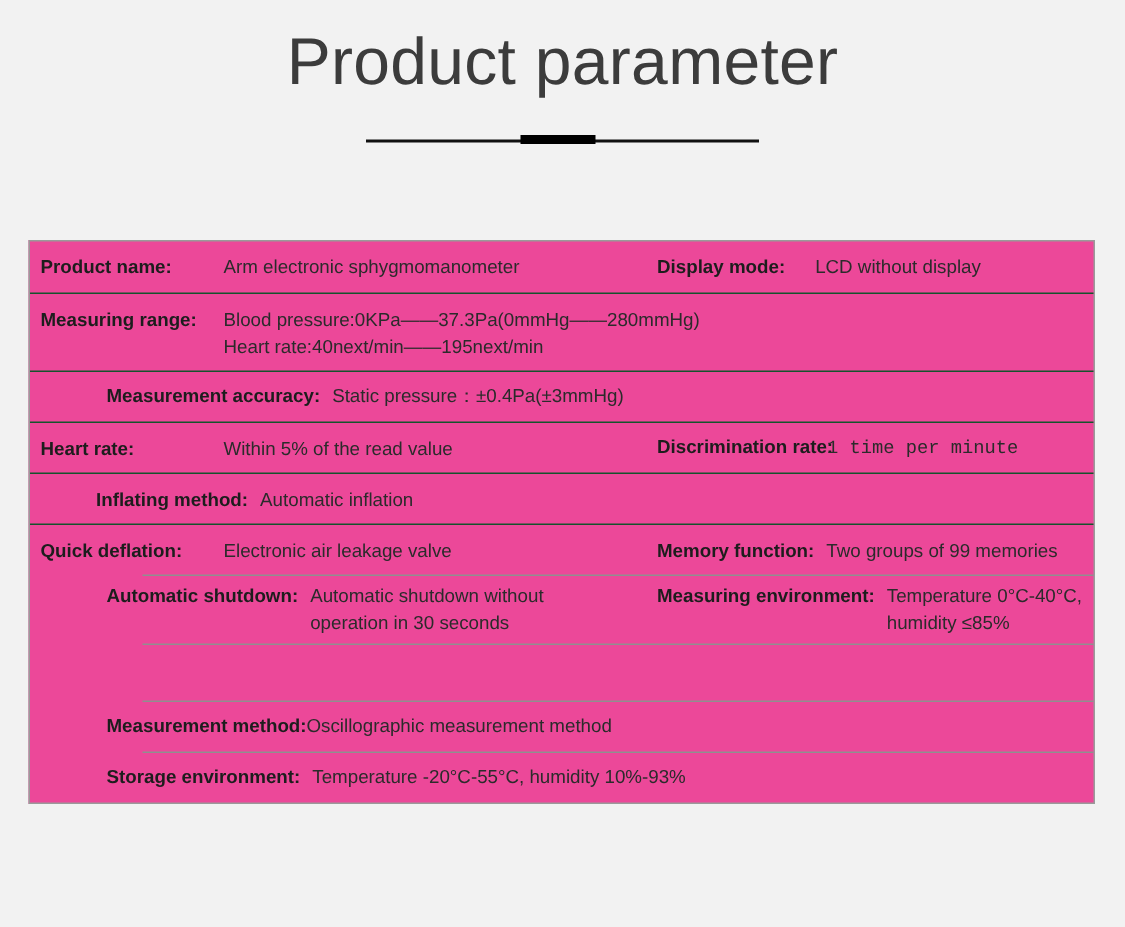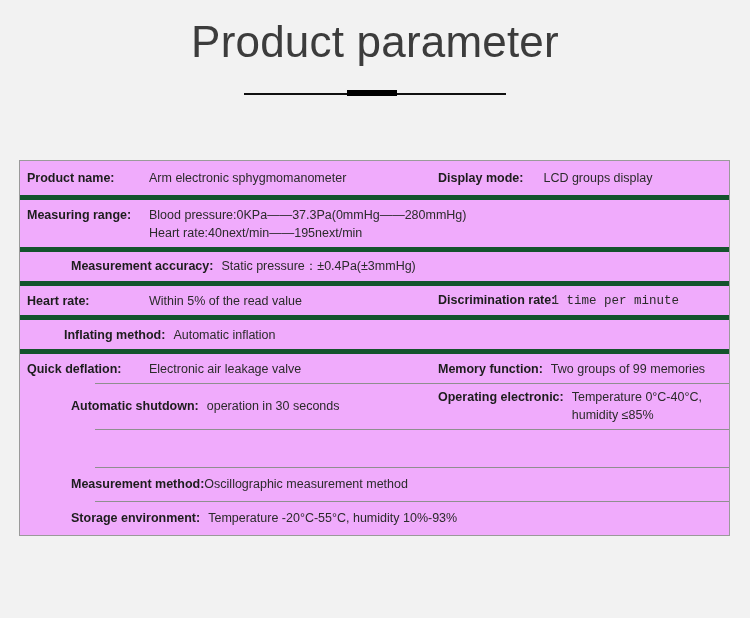--- a/index.html
+++ b/index.html
@@ -58,33 +58,33 @@
   }
 
   
   .spec-table {
     position: absolute;
     left: 19px;
     top: 160px;
     width: 711px;
     border: 1px solid #9a9a9a;
     box-sizing: border-box;
-    background: #f0abfc;
+    background: #ec4899;
   }
 
   .row {
     position: relative;
     display: flex;
     align-items: center;
     box-sizing: border-box;
     min-height: 32px;
   }
   
   .row.sep-full {
-    border-top: 5px solid #14532d;
+    border-top: 1px solid #14532d;
   }
   
   .row.sep-indent::before {
     content: "";
     position: absolute;
     left: 75px;
     right: 0;
     top: 0;
     height: 1px;
     background: #8f8f8f;
@@ -156,21 +156,21 @@
 
   <div class="spec-table">
 
     <div class="row h-34">
       <div class="cell col-left">
         <span class="label lbl-w-108">Product name:</span>
         <span class="value gap-14">Arm electronic sphygmomanometer</span>
       </div>
       <div class="cell col-right">
         <span class="label lbl-w-auto">Display mode:</span>
-        <span class="value gap-20">LCD groups display</span>
+        <span class="value gap-20">LCD without display</span>
       </div>
     </div>
 
     <div class="row sep-full h-52">
       <div class="cell col-left" style="width:100%;flex:1 1 auto;">
         <span class="label lbl-w-108">Measuring range:</span>
         <span class="stack gap-14">
           <span class="value">Blood pressure:0KPa——37.3Pa(0mmHg——280mmHg)</span>
           <span class="value">Heart rate:40next/min——195next/min</span>
         </span>
@@ -210,25 +210,26 @@
       <div class="cell col-right">
         <span class="label lbl-w-auto">Memory function:</span>
         <span class="value gap-8">Two groups of 99 memories</span>
       </div>
     </div>
 
     <div class="row sep-indent h-46">
       <div class="cell col-left">
         <span class="label lbl-w-auto">Automatic shutdown:</span>
         <span class="stack gap-8">
+          <span class="value">Automatic shutdown without</span>
           <span class="value">operation in 30 seconds</span>
         </span>
       </div>
       <div class="cell col-right">
-        <span class="label lbl-w-auto">Operating electronic:</span>
+        <span class="label lbl-w-auto">Measuring environment:</span>
         <span class="stack gap-8">
           <span class="value">Temperature 0°C-40°C,</span>
           <span class="value">humidity ≤85%</span>
         </span>
       </div>
     </div>
 
     <div class="row sep-indent h-38">
       <div class="cell col-left">
         <span class="label lbl-w-auto"></span>

